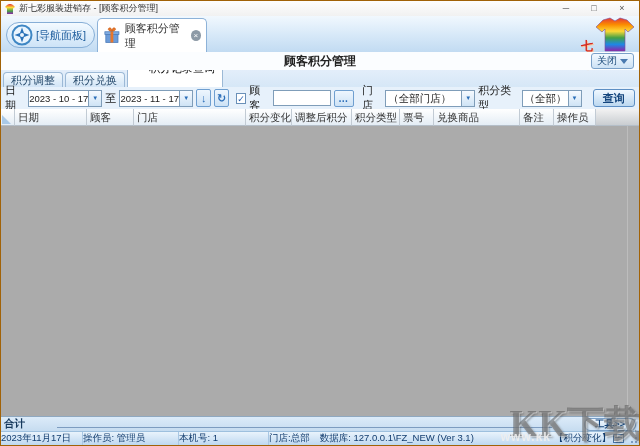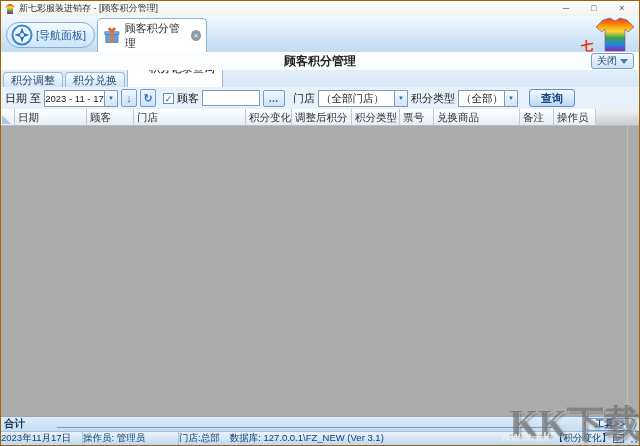--- a/index.html
+++ b/index.html
@@ -147,20 +147,24 @@
   </div>
 
   <div class="subtabs">
     <div class="subtab">积分调整</div>
     <div class="subtab">积分兑换</div>
     <div class="subtab active">积分记录查询</div>
   </div>
 
   <div class="filters">
     <span>日期</span>
+    <div class="field">
+      <input class="date-input" value="2023 - 10 - 17" style="">
+      <div class="dd-btn">▼</div>
+    </div>
     <span>至</span>
     <div class="field">
       <input class="date-input" value="2023 - 11 - 17" style="">
       <div class="dd-btn">▼</div>
     </div>
     <div class="tool-btn">↓</div>
     <div class="tool-btn">↻</div>
     <span class="checkbox">✓</span>
     <span>顾客</span>
     <input class="text-input" value="" style="">
@@ -199,20 +203,21 @@
 
   <div class="totalrow">
     <span>合计</span>
     <div class="total-line"></div>
     <div class="tools-btn">工具&gt;&gt;</div>
   </div>
 
   <div class="statusbar">
     <div class="seg" style="width:82px">2023年11月17日</div>
     <div class="seg" style="width:96px">操作员: 管理员</div>
+    <div class="seg" style="width:90px">本机号: 1</div>
     <div class="seg grow">
       <span>门店:总部</span>
       <span>数据库: 127.0.0.1\FZ_NEW (Ver 3.1)</span>
     </div>
     <div class="seg noborder" style="padding-right:2px">【积分变化】</div>
     <span class="status-icon"></span>
     <div class="grip"></div>
   </div>
 
   <div class="wm-big">KK下载</div>

